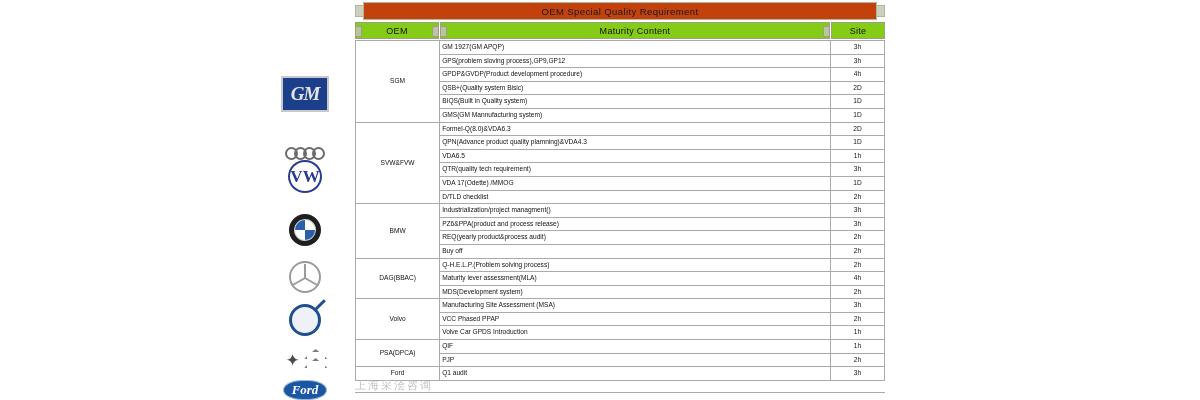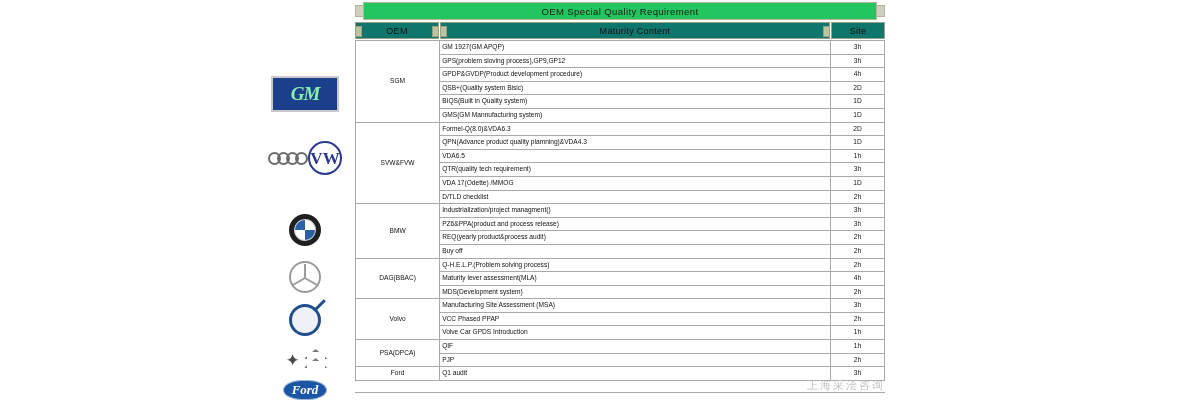--- a/index.html
+++ b/index.html
@@ -21,24 +21,24 @@
     position: absolute;
     left: 255px; top: 55px;
     width: 100px; height: 340px;
   }
   .logo-cell {
     position: absolute;
     left: 0; width: 100px;
     display: flex; align-items: center; justify-content: center;
   }
   .logo-gm {
-    width: 68px; height: 36px;
+    width: 48px; height: 36px;
     background: #1b3f8b;
     border: 2px solid #c9c9c9;
-    color: #86efac;
+    color: #e5e5e5;
     font-family: "Liberation Serif", serif;
     font-weight: bold; font-style: italic;
     font-size: 19px; letter-spacing: -1px;
     display: flex; align-items: center; justify-content: center;
   }
   .logo-vw {
     width: 34px; height: 34px; border-radius: 50%;
     border: 2.5px solid #2b3a8f;
     color: #2b3a8f;
     font-family: "Liberation Serif", serif;
@@ -131,42 +131,42 @@
   }
 
   
   .banner {
     position: absolute;
     left: 0; top: 2px;
     width: 530px; height: 18px;
   }
   .banner .ribbon {
     position: absolute; left: 8px; right: 8px; top: 0; height: 18px;
-    background: #22c55e;
+    background: #c2410c;
     border: 1px solid #b5b59c;
     display: flex; align-items: center; justify-content: center;
     font-size: 9.5px; color: #1a1a1a; letter-spacing: .4px;
   }
   .banner .cap {
     position: absolute; top: 3px; width: 9px; height: 12px;
     background: #cfcfc0; border: 1px solid #b5b59c;
   }
   .banner .cap.left { left: 0; }
   .banner .cap.right { right: 0; }
 
   
   .hdr-row {
     position: absolute; left: 0; top: 22px;
     width: 530px; height: 17px;
     display: flex;
   }
   .hdr {
     position: relative;
     height: 17px;
-    background: #0f766e;
+    background: #84cc16;
     border: 1px solid #9aa080;
     display: flex; align-items: center; justify-content: center;
     font-size: 9px; color: #111; letter-spacing: .3px;
   }
   .hdr.oem { width: 84px; }
   .hdr.content { width: 390px; margin-left: 1px; }
   .hdr.time { width: 54px; margin-left: 1px; }
   .hdr .nub {
     position: absolute; top: 3px; width: 7px; height: 11px;
     background: #bcc3a0; border: 1px solid #9aa080;
@@ -198,41 +198,41 @@
     background: #ffffff;
     vertical-align: middle;
   }
   td.content { width: 390px; text-align: left; }
   td.time { width: 54px; text-align: center; font-size: 7px; }
 
   .watermark {
     position: absolute;
     left: 0; top: 378px;
     width: 530px;
-    text-align: right;
+    text-align: left;
     font-size: 11px;
     color: #c3c3c3;
     letter-spacing: 2px;
   }
   .bottom-rule {
     position: absolute;
     left: 0; top: 392px; width: 530px;
     border-bottom: 1px solid #aaaaaa;
   }
 </style>
 </head>
 <body>
 
 <div class="page">
 
   <div class="logos">
     <div class="logo-cell" style="top:16px;height:46px;">
       <div class="logo-gm">GM</div>
     </div>
-    <div class="logo-cell" style="top:80px;height:46px;">
+    <div class="logo-cell" style="top:92px;height:46px;flex-direction:column;">
       <span class="logo-audi">
           <i></i>
           <i></i>
           <i></i>
           <i></i>
         </span>
       <span class="logo-vw">VW</span>
     </div>
     <div class="logo-cell" style="top:155px;height:40px;">
       <div class="logo-bmw"></div>

